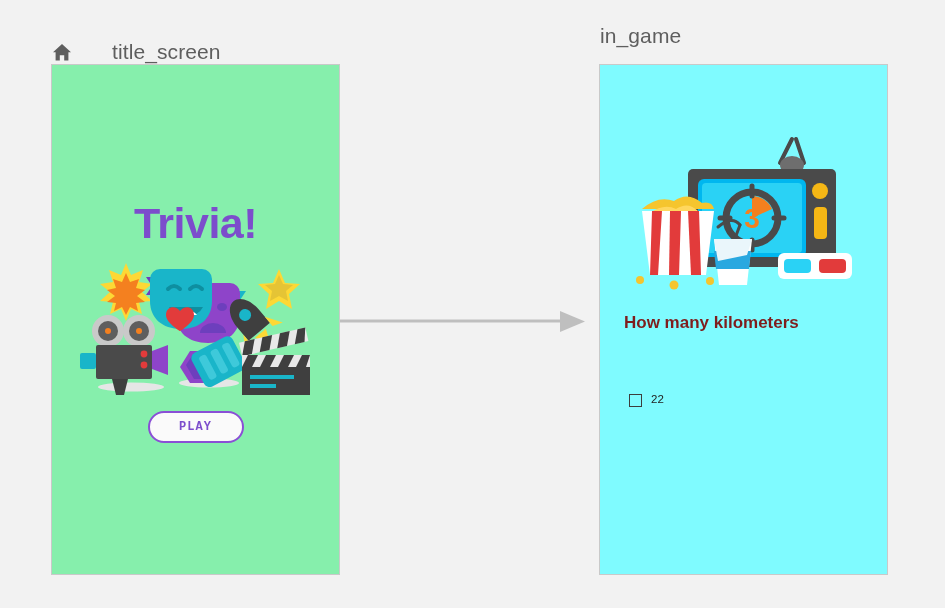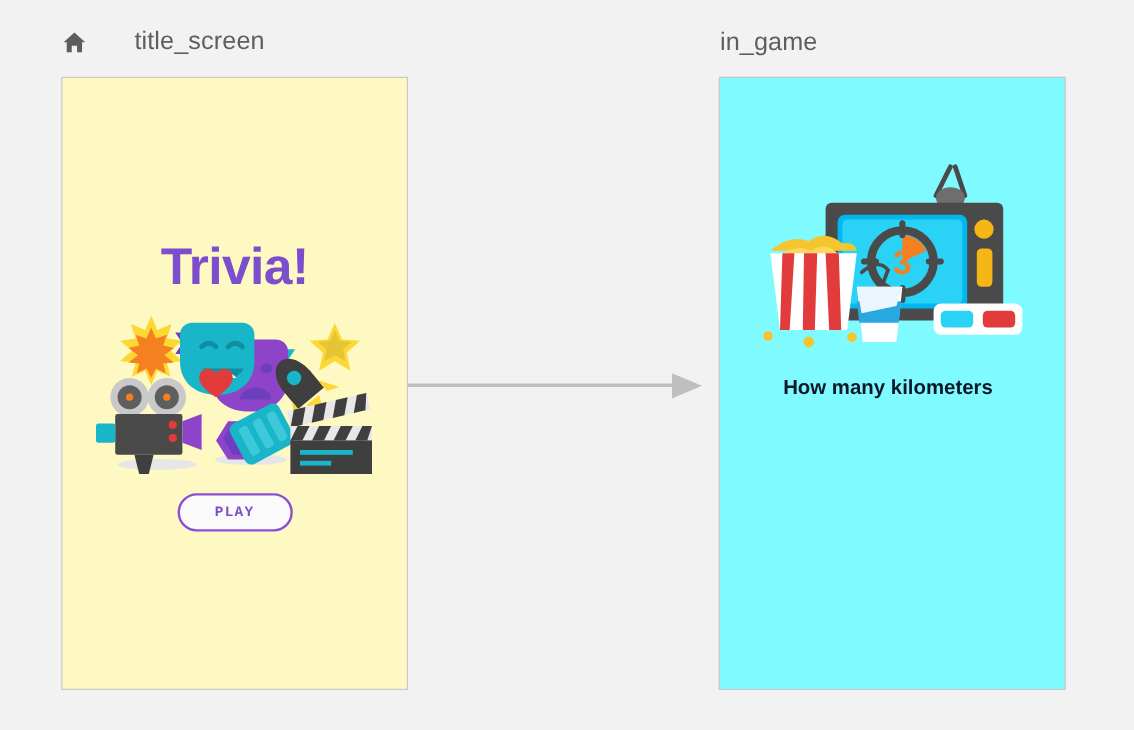--- a/index.html
+++ b/index.html
@@ -45,21 +45,21 @@
     position: absolute;
     box-sizing: border-box;
     border: 1px solid #c9c9c9;
     overflow: hidden;
   }
   #frame-title {
     left: 51px;
     top: 64px;
     width: 289px;
     height: 511px;
-    background: #fef9c3;
+    background: #86efac;
   }
   #frame-ingame {
     left: 599px;
     top: 64px;
     width: 289px;
     height: 511px;
     background: #7ffbff;
   }
 
   
@@ -113,23 +113,22 @@
     width: 230px;
     height: 162px;
   }
   .question {
     position: absolute;
     left: 24px;
     top: 245px;
     width: 232px;
     font-size: 17px;
     font-weight: bold;
-    color: #0f172a;
+    color: #7f1d1d;
     line-height: 1.5;
-    text-align: center;
   }
   .question .qline { display: block; }
   .options {
     position: absolute;
     left: 29px;
     top: 320px;
     width: 200px;
   }
   .option-row {
     display: flex;
@@ -159,21 +158,21 @@
     top: 310px;
     width: 245px;
     height: 24px;
   }
 </style>
 </head>
 <body>
 
 <div class="canvas">
 
-  <div class="screen-label" style="left:52px; top:24px;gap:40px;">
+  <div class="screen-label" style="left:52px; top:41px;gap:40px;">
     <span class="home-icon">
       <svg viewBox="0 0 20 19" width="20" height="19" aria-hidden="true">
         <path d="M10 1 L19 9.2 L16.4 9.2 L16.4 17.6 L12.2 17.6 L12.2 12.2 L7.8 12.2 L7.8 17.6 L3.6 17.6 L3.6 9.2 L1 9.2 Z" fill="#5e5e5e"></path>
       </svg>
     </span>
     <span>title_screen</span>
   </div>
 
   <div class="screen-label" style="left:600px; top:25px;">
     <span>in_game</span>
@@ -335,20 +334,24 @@
           <path d="M33 20 q4 6 8 0" fill="#ffffff"></path>
         </g>
       </svg>
     </div>
 
     <div class="question">
       <span class="qline">How many kilometers</span>
     </div>
 
     <div class="options">
+      <div class="option-row">
+        <span class="checkbox"></span>
+        <span class="option-label">22</span>
+      </div>
     </div>
   </div>
 
   <div class="arrow">
     <svg viewBox="0 0 245 24" width="245" height="24" aria-hidden="true">
       <line x1="0" y1="11" x2="222" y2="11" stroke="#bfbfbf" stroke-width="3"></line>
       <polygon points="220,1 245,11.5 220,22" fill="#bfbfbf"></polygon>
     </svg>
   </div>
 

